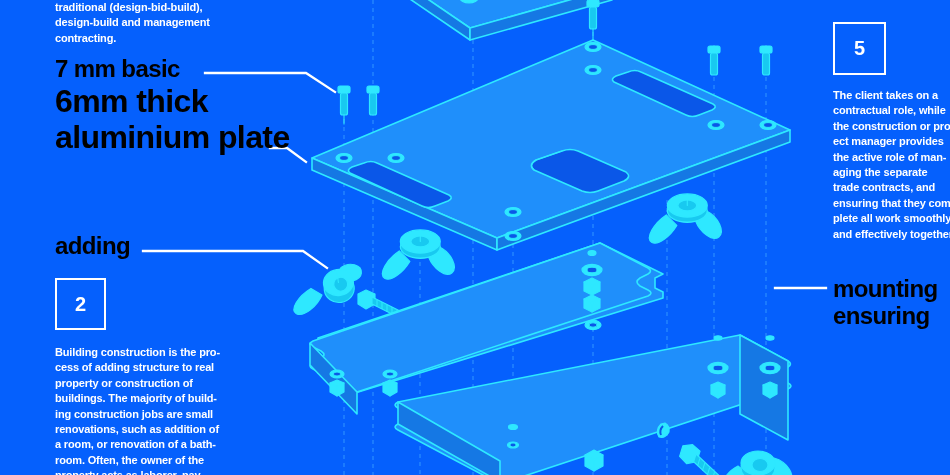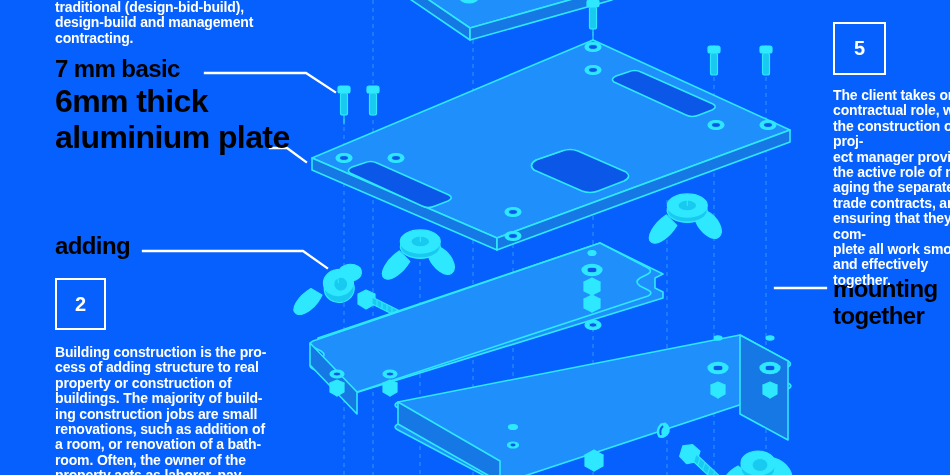--- a/index.html
+++ b/index.html
@@ -13,21 +13,21 @@
   #stage{position:absolute;inset:0;width:950px;height:475px;overflow:hidden;}
 
   
   #artwork{position:absolute;left:0;top:0;width:950px;height:475px;}
 
   
   .para{
     position:absolute;
     color:#ffffff;
     font-weight:bold;
-    font-size:14px;
+    font-size:11px;
     line-height:15.4px;
     letter-spacing:-0.15px;
     white-space:pre-line;
   }
   .label-big{
     position:absolute;
     color:#000000;
     font-weight:bold;
     letter-spacing:-0.6px;
     line-height:1.13;
@@ -424,21 +424,21 @@
 contracting.</div>
 
   <div class="label-big" id="lbl-7mm">7 mm basic</div>
 
   <div class="label-big" id="lbl-6mm">6mm thick
 aluminium plate</div>
 
   <div class="label-big" id="lbl-wings">adding</div>
 
   <div class="label-big" id="lbl-mounting">mounting
-together</div>
+ensuring</div>
 
   <div class="numbox" id="numbox-2">2</div>
 
   <div class="numbox" id="numbox-5">5</div>
 
   <div class="para" id="para-left">Building construction is the pro-
 cess of adding structure to real
 property or construction of
 buildings. The majority of build-
 ing construction jobs are small

